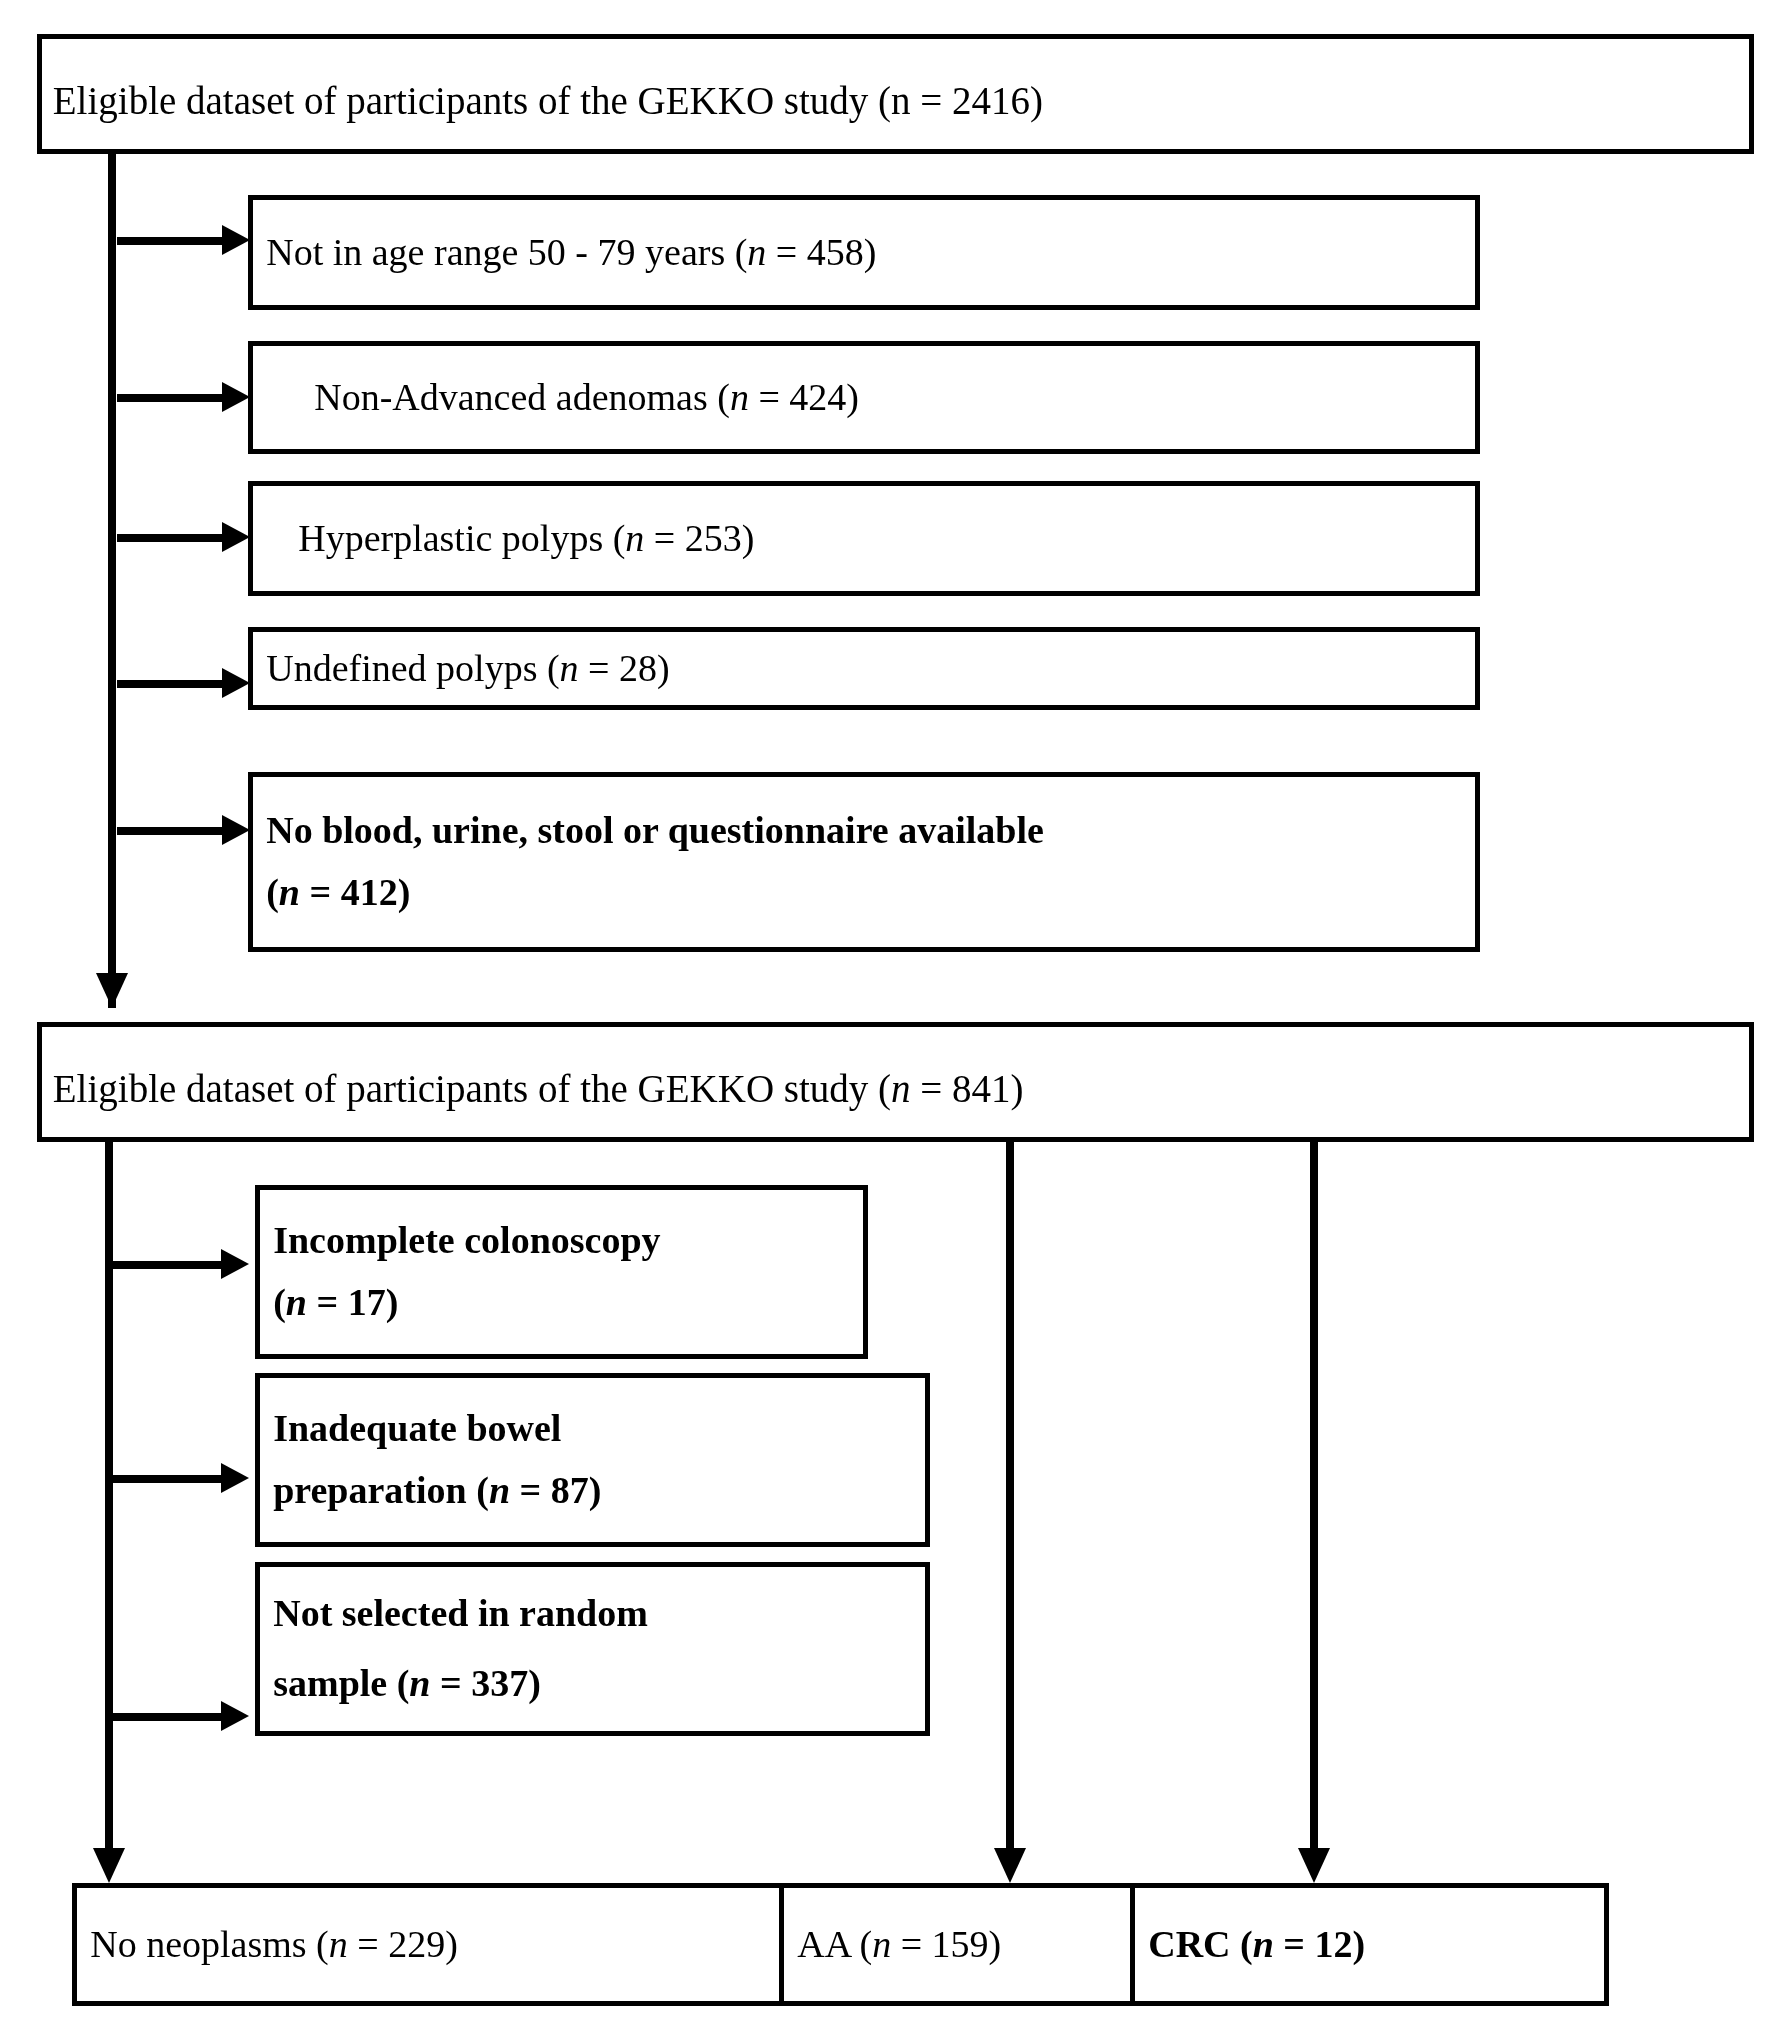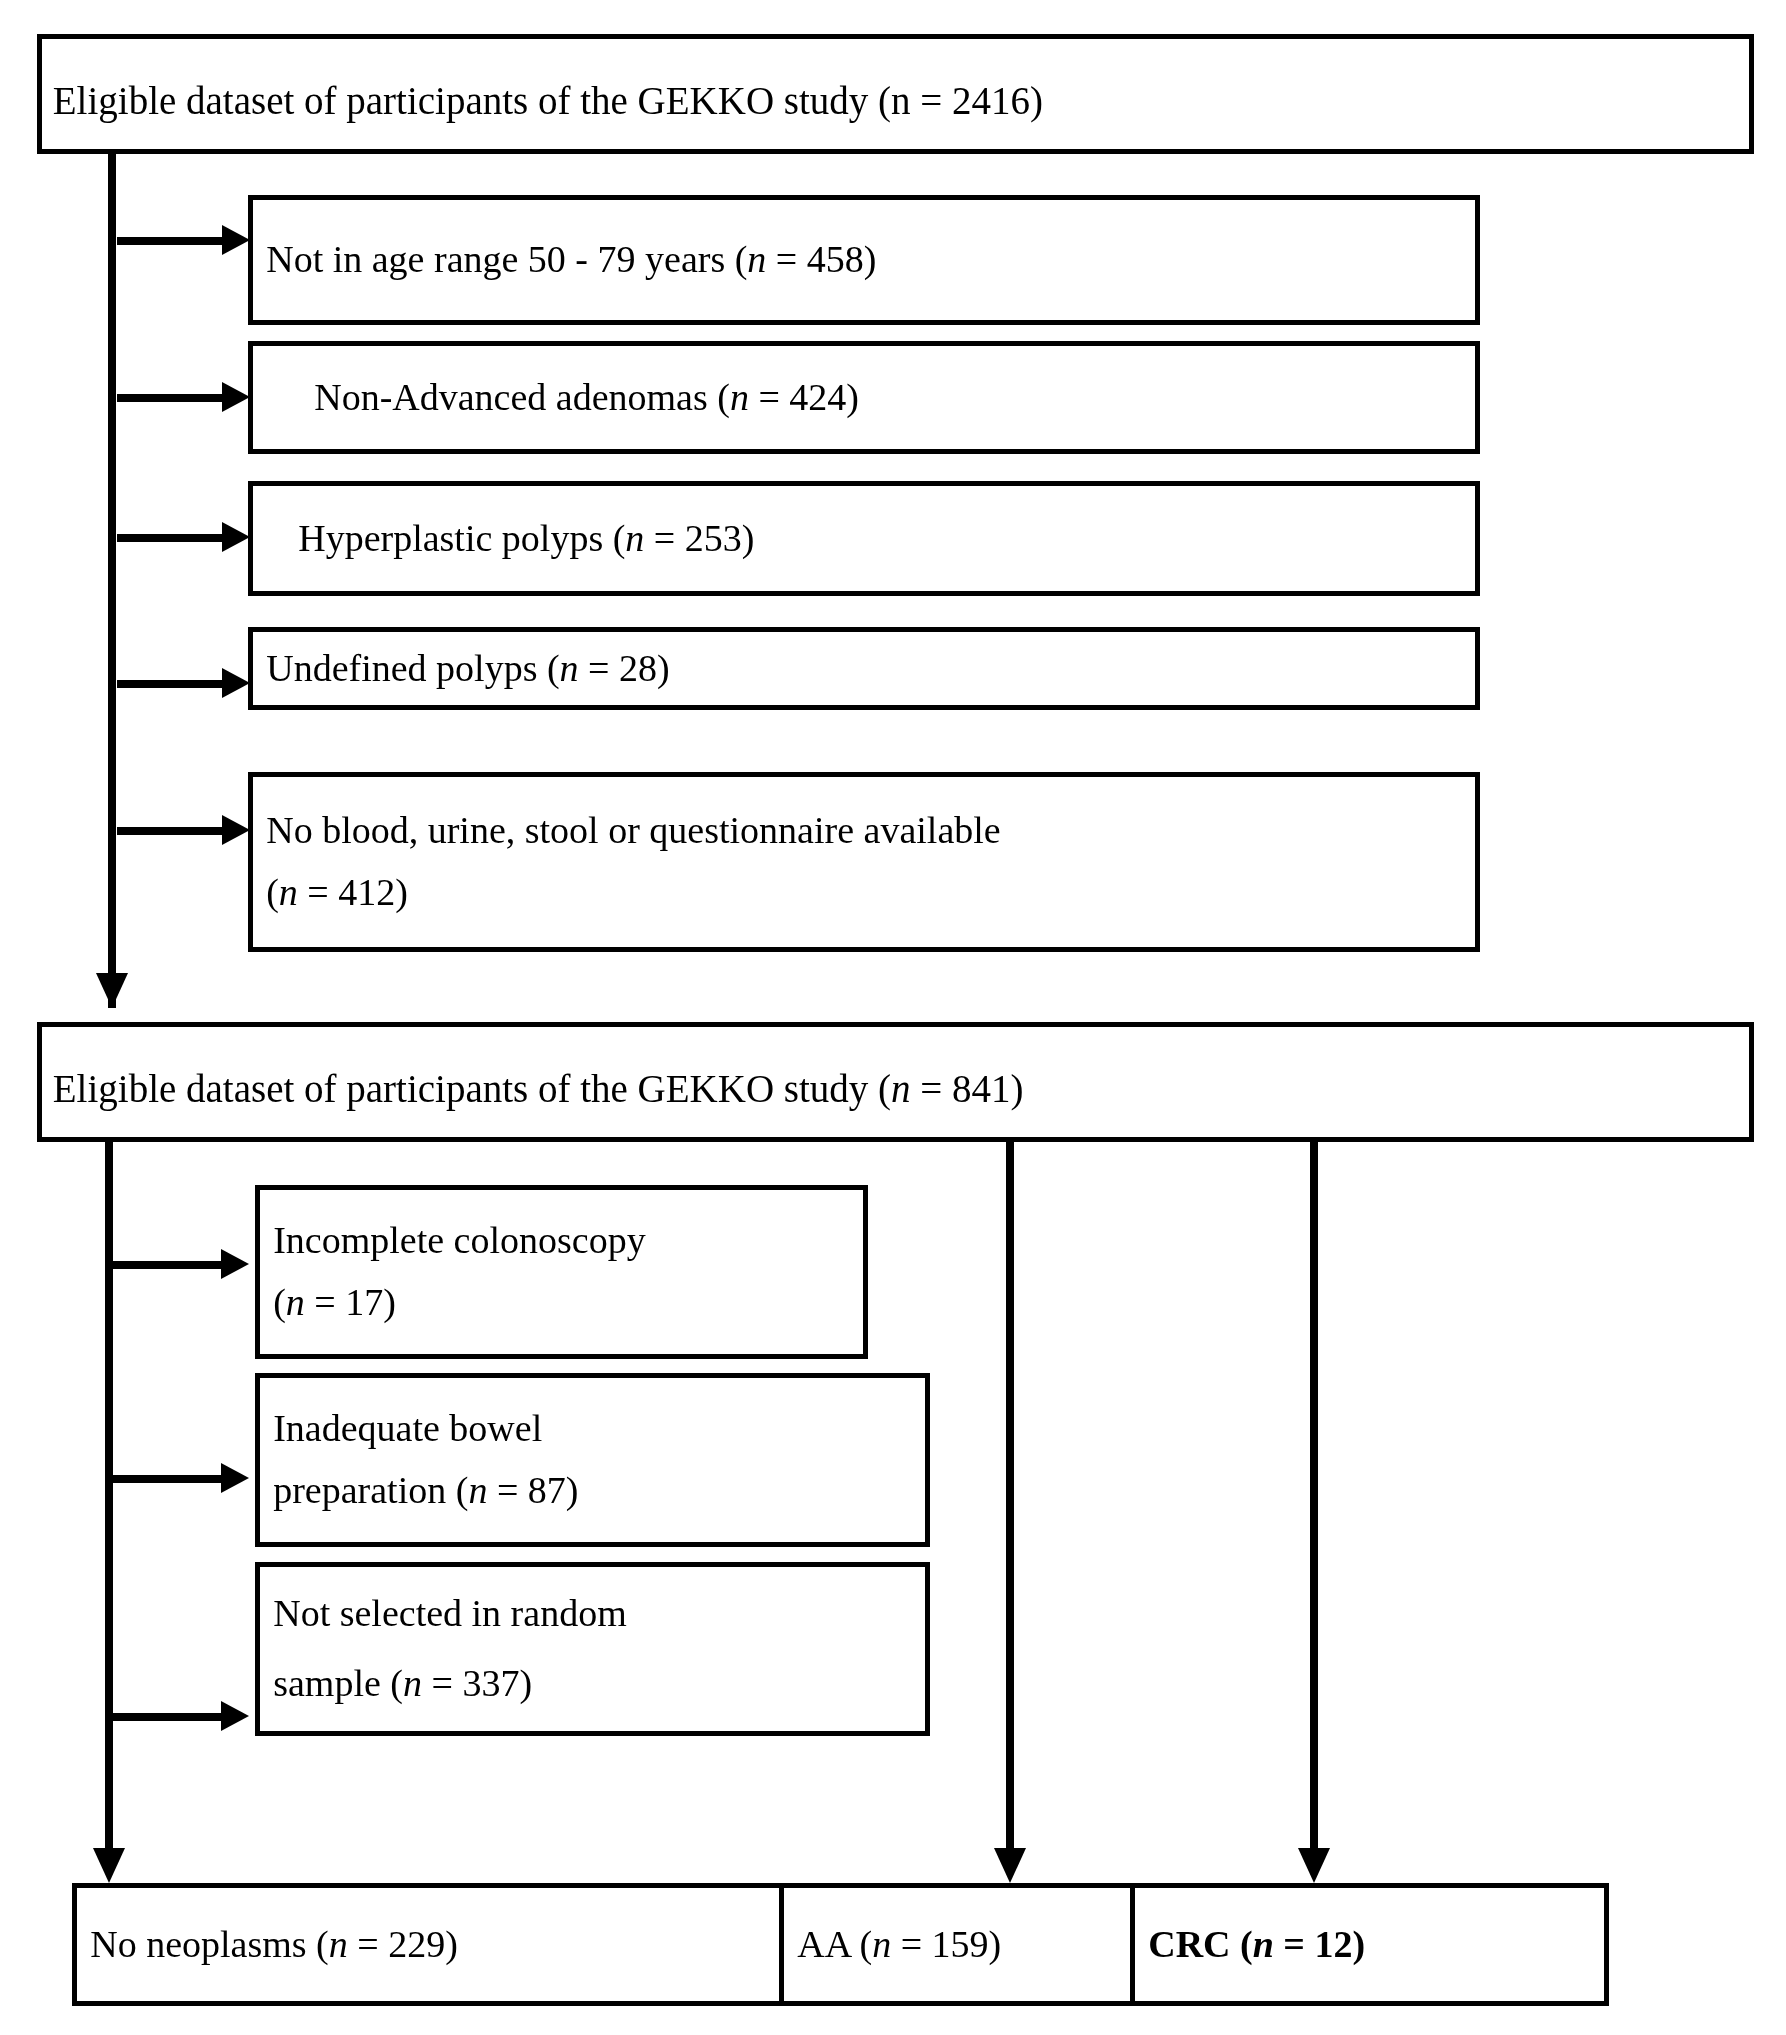--- a/index.html
+++ b/index.html
@@ -22,21 +22,21 @@
     justify-content:center;
   }
   .box .ln{
     display:block;
     white-space:nowrap;
     font-size:38px;
     line-height:1.40;
     padding-left:13.2px;
   }
   .box.main .ln{ font-size:39px; padding-left:10.8px;margin-top:15px;}
-  .box.two-line .ln{ line-height:1.62; }
+  .box.two-line .ln{ line-height:1.62;font-weight:bold; }
   .italic{ font-style:italic; }
 
   
   .vline{ position:absolute; background:#000000; }
   .hline{ position:absolute; background:#000000; }
   .arrow-right{
     position:absolute;
     width:0;height:0;
     border-top:15.6px solid transparent;
     border-bottom:15.6px solid transparent;
@@ -70,21 +70,21 @@
 
   <div class="hline" style="left:117px;top:534px;width:105px;height:7.8px;"></div>
   <div class="arrow-right" style="left:222px;top:522px;"></div>
 
   <div class="hline" style="left:117px;top:680px;width:105px;height:7.8px;"></div>
   <div class="arrow-right" style="left:222px;top:668px;"></div>
 
   <div class="hline" style="left:117px;top:827px;width:105px;height:7.8px;"></div>
   <div class="arrow-right" style="left:222px;top:815px;"></div>
 
-  <div class="box" style="left:248px;top:195px;width:1232px;height:130px;">
+  <div class="box" style="left:248px;top:195px;width:1232px;height:115px;">
     <span class="ln"><span>Not in age range 50 - 79 years (</span><span class="italic">n</span><span> = 458)</span></span>
   </div>
 
   <div class="box" style="left:248px;top:341px;width:1232px;height:113px;padding-left:48px;">
     <span class="ln"><span>Non-Advanced adenomas (</span><span class="italic">n</span><span> = 424)</span></span>
   </div>
 
   <div class="box" style="left:248px;top:481px;width:1232px;height:115px;padding-left:32px;">
     <span class="ln"><span>Hyperplastic polyps (</span><span class="italic">n</span><span> = 253)</span></span>
   </div>

